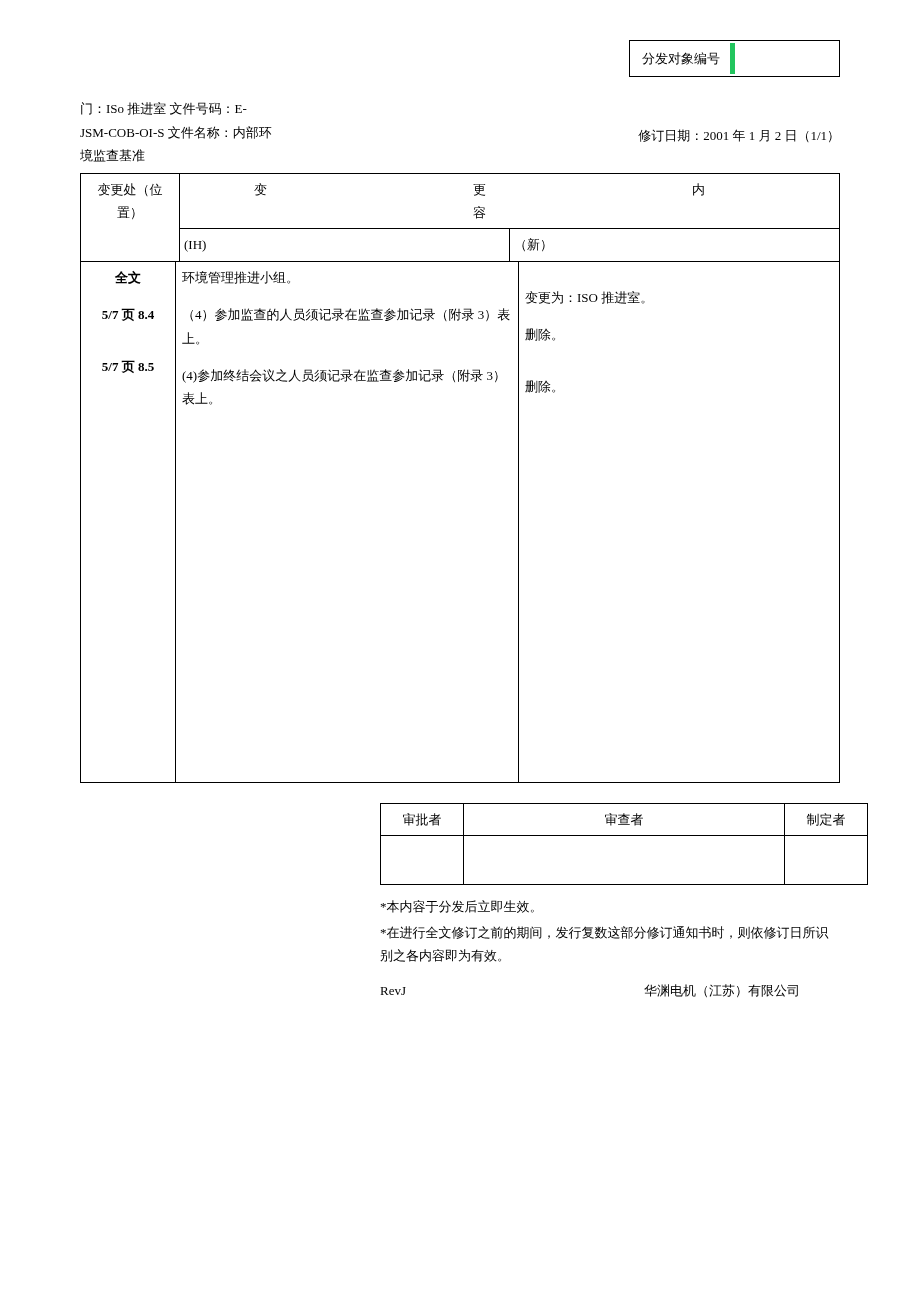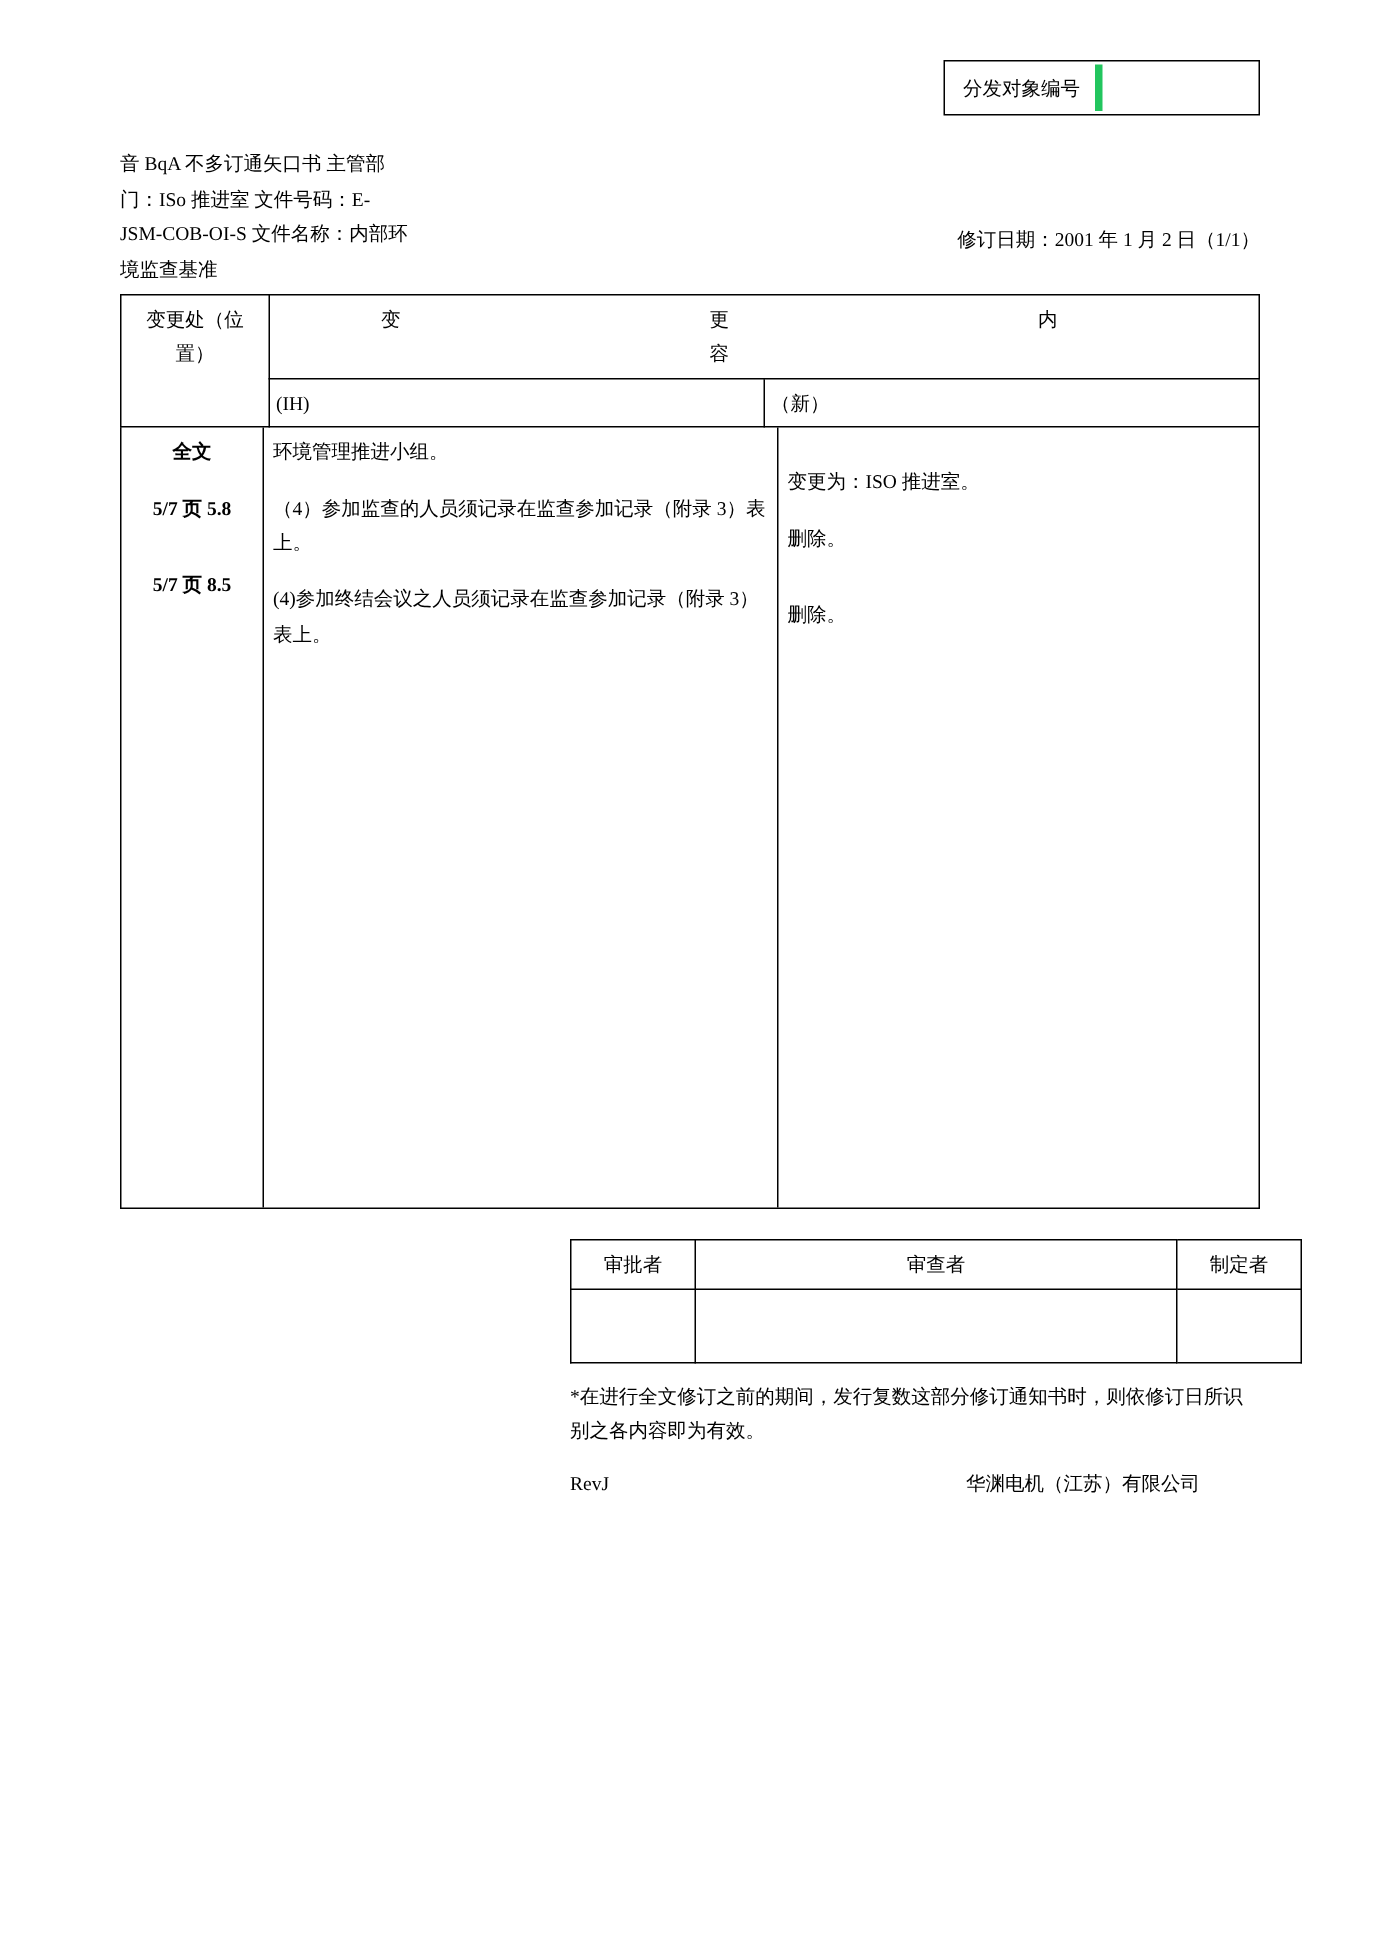--- a/index.html
+++ b/index.html
@@ -94,21 +94,20 @@
   <tbody>
       <tr>
     <td>分发对象编号</td>
     <td></td>
   </tr>
 </tbody>
   </table>
 <div class="clear"></div>
 
 <div class="header-block">
-  <p>音 BqA 不多订通矢口书 主管部</p>
   <p>门：ISo 推进室 文件号码：E-</p>
   <p>JSM-COB-OI-S 文件名称：内部环</p>
   <p>
     <span>境监查基准</span>
     <span class="rev-date">修订日期：2001 年 1 月 2 日（1/1）</span>
   </p>
 </div>
 
 <table class="main">
   <tbody>
@@ -118,21 +117,21 @@
   </tr>
   <tr>
     <th class="old-col sub-header">(IH)</th>
     <th class="new-col sub-header">（新）</th>
   </tr>
   <tr class="body-row">
     <td colspan="3" style="border-left:1px solid #000; border-right:1px solid #000; border-bottom:1px solid #000; padding:0;">
       <div style="display:flex; height:100%;">
         <div style="width:90px; border-right:1px solid #000; text-align:center; padding:4px 2px;font-weight:bold;">
           <div style="margin-bottom:14px;">全文</div>
-          <div style="margin-bottom:28px;">5/7 页 5.8</div>
+          <div style="margin-bottom:28px;">5/7 页 8.4</div>
           <div>5/7 页 8.5</div>
         </div>
         <div style="width:330px; border-right:1px solid #000; padding:4px 6px;">
           <div style="margin-bottom:14px;">环境管理推进小组。</div>
           <div style="margin-bottom:14px;">（4）参加监查的人员须记录在监查参加记录（附录 3）表上。</div>
           <div>(4)参加终结会议之人员须记录在监查参加记录（附录 3）表上。</div>
         </div>
         <div style="flex:1; padding:4px 6px;margin-top:20px;">
           <div style="margin-bottom:14px;">变更为：ISO 推进室。</div>
           <div style="margin-bottom:28px;">删除。</div>
@@ -155,19 +154,20 @@
     <tr class="sig-row">
       <td></td>
       <td></td>
       <td></td>
     </tr>
   </tbody>
     </table>
 </div>
 
 <div class="notes">
+  <p>*本内容于分发后立即生效。</p>
   <p>*在进行全文修订之前的期间，发行复数这部分修订通知书时，则依修订日所识别之各内容即为有效。</p>
 </div>
 
 <div class="footer">
   <span>RevJ</span>
   <span>华渊电机（江苏）有限公司</span>
 </div>
 
 </body></html>

